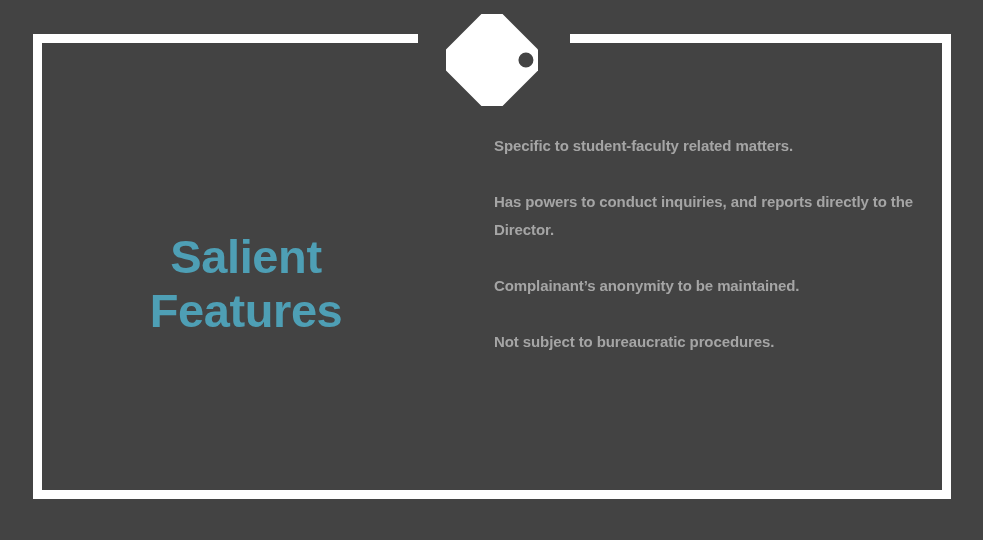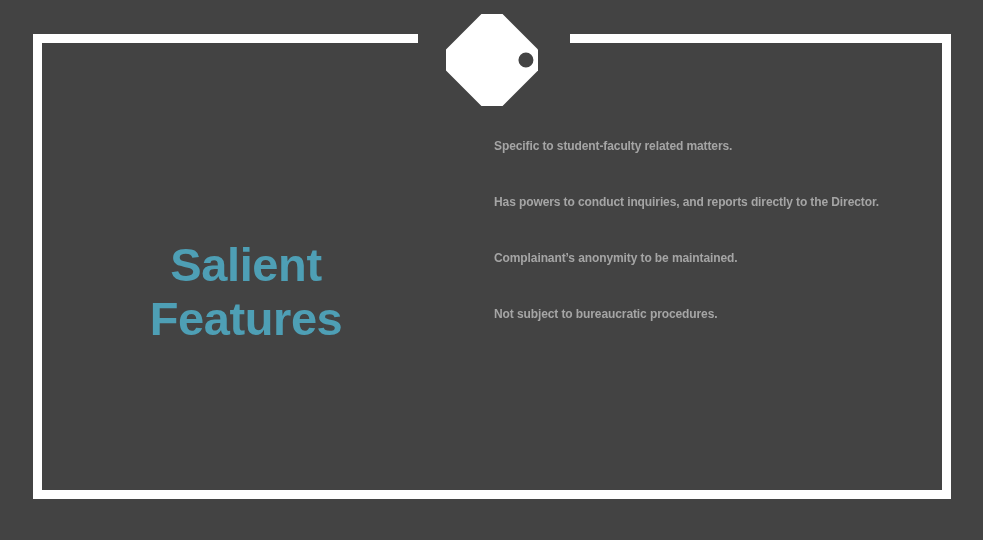--- a/index.html
+++ b/index.html
@@ -43,39 +43,39 @@
 
   
   #title-block {
     position: absolute;
     left: 60px;
     top: 226px;
     width: 372px;
     text-align: center;
   }
   #page-title {
-    margin: 12px;
+    margin: 4px;
     font-size: 47px;
     line-height: 54px;
     font-weight: bold;
     color: #4e9fb5;
     letter-spacing: -0.4px;
     white-space: pre-line;
   }
 
   
   #features-list {
     position: absolute;
     left: 494px;
     top: 132px;
     width: 430px;
   }
   .feature-item {
     margin: 0 0 28px 0;
-    font-size: 12px;
+    font-size: 15px;
     line-height: 28px;
     font-weight: bold;
     color: #a5a5a5;
     letter-spacing: -0.1px;
   }
   .feature-item:last-child { margin-bottom: 12px; }
 </style>
 </head>
 <body>
 

